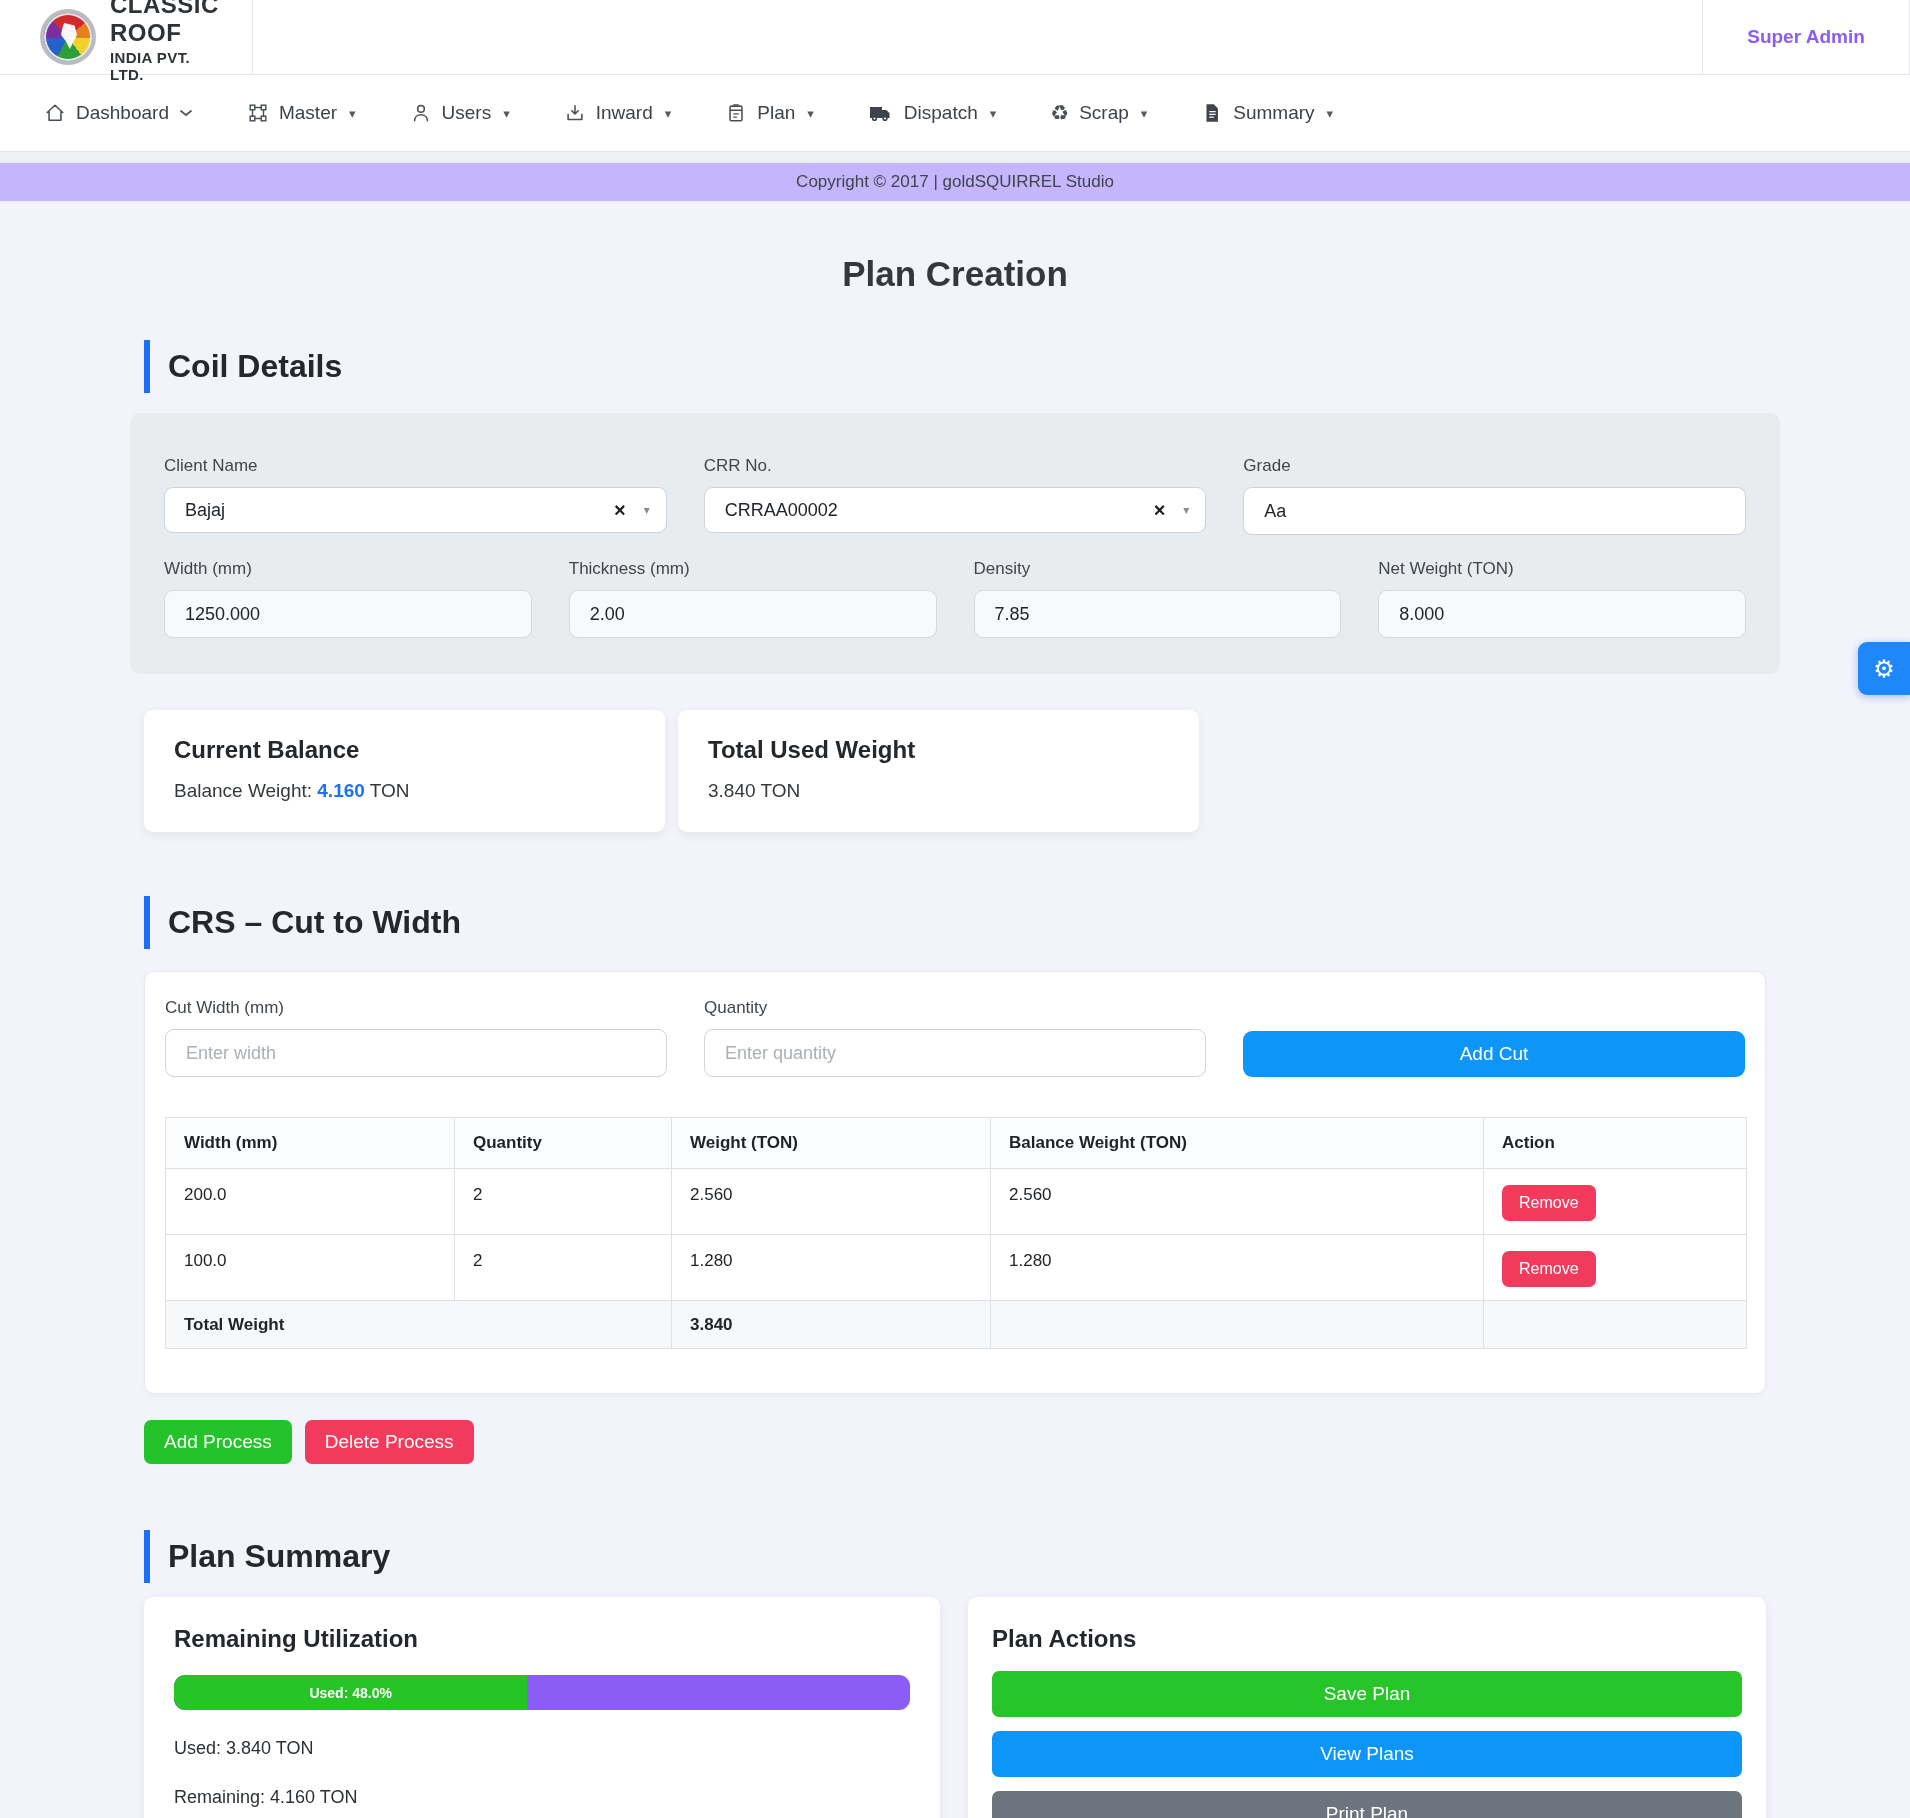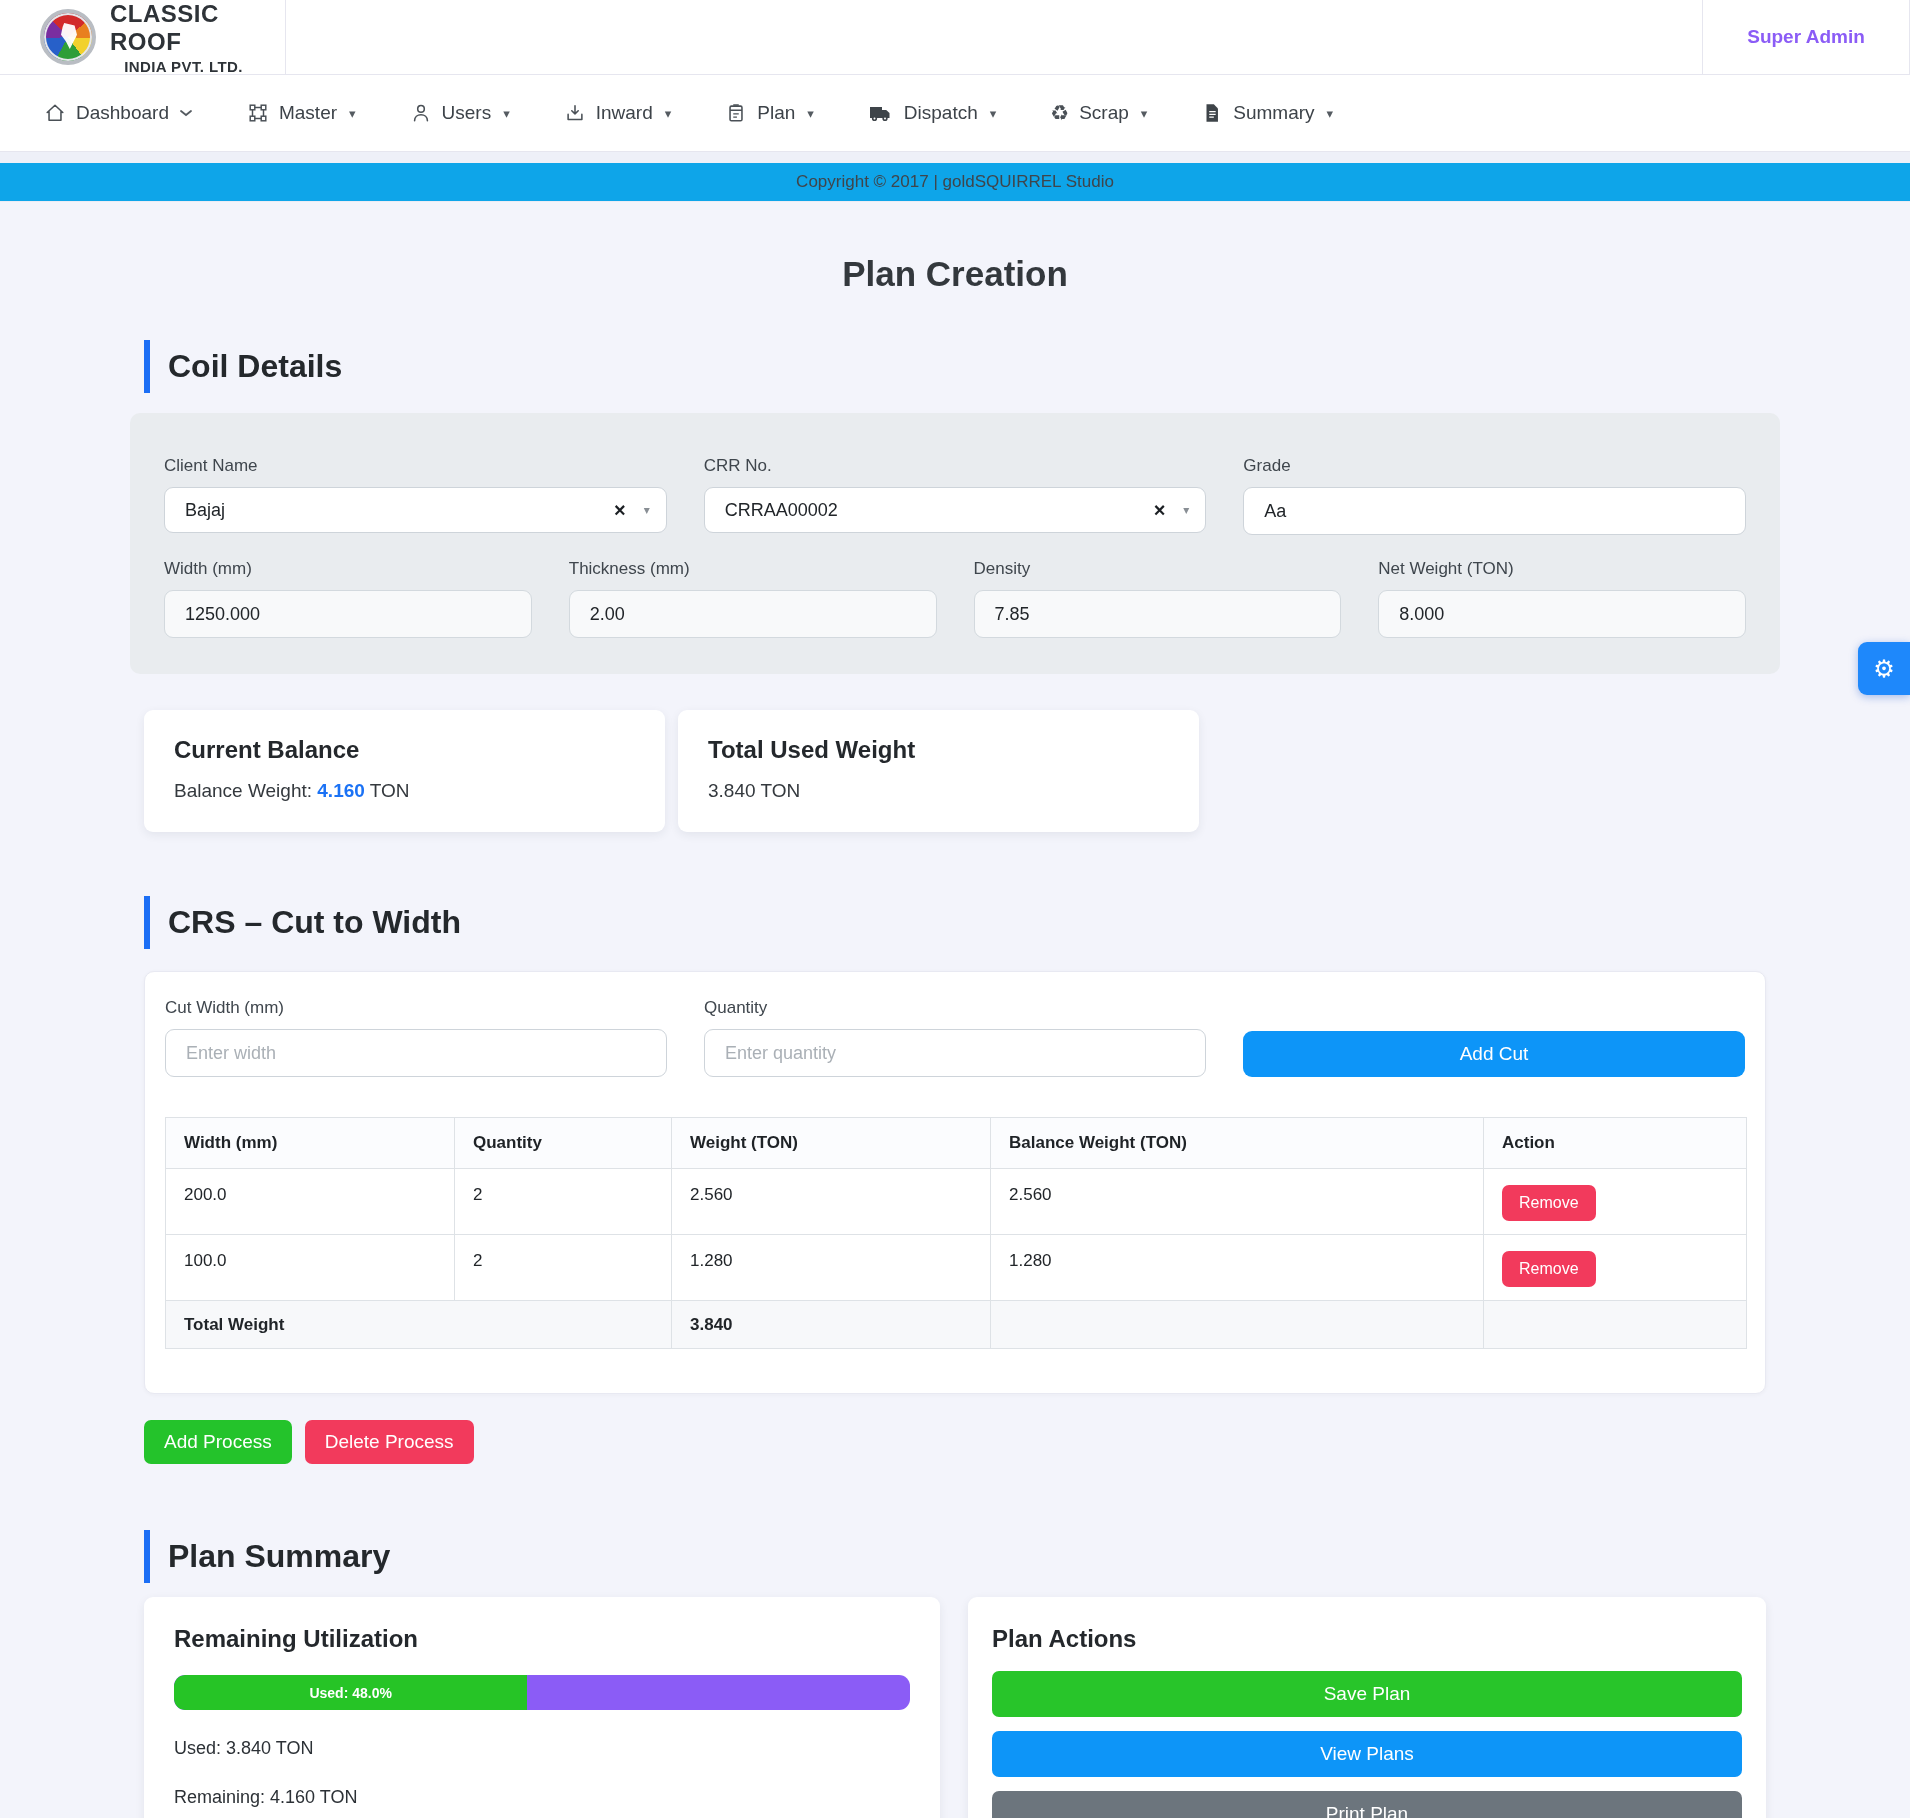--- a/index.html
+++ b/index.html
@@ -7,40 +7,40 @@
   body {
     height:1818px;
     font-family:"Liberation Sans","DejaVu Sans",sans-serif;
     background:#f3f4fb;
     color:#212529;
     position:relative;
     overflow:hidden;
   }
   
   .topbar { height:75px; background:#fff; border-bottom:1px solid #e6e6ef; display:flex; align-items:stretch; }
-  .brand { display:flex; align-items:center; gap:14px; padding:0 28px 0 40px; border-right:1px solid #e6e6ef; width:286px; }
+  .brand { display:flex; align-items:center; gap:14px; padding:0 28px 0 40px; border-right:1px solid #e6e6ef; width:253px; }
   .logo-circle { width:56px; height:56px; border-radius:50%; border:4px solid #b9bdc3;
     background:conic-gradient(#d22a2a 0 14%, #e8801f 14% 26%, #f2d12c 26% 40%, #2e9e38 40% 58%, #2760c9 58% 74%, #7a2ea0 74% 88%, #d22a2a 88% 100%);
     position:relative; flex:0 0 auto; box-shadow:0 0 0 2px #e4e6ea inset; }
   .logo-circle::after { content:""; position:absolute; left:17px; top:10px; width:16px; height:26px; background:#fff;
     clip-path:polygon(20% 0, 85% 10%, 100% 45%, 55% 100%, 30% 70%, 0 45%, 10% 15%); opacity:.95; }
   .brand-text { display:flex; flex-direction:column; align-items:center; }
   .brand-line1 { font-size:24px; font-weight:800; letter-spacing:.5px; color:#2e3338; }
   .brand-line2 { font-size:15px; font-weight:700; color:#2e3338; margin-top:2px; letter-spacing:.4px; }
   .topbar-spacer { flex:1; }
   .user-cell { width:208px; border-left:1px solid #e6e6ef; border-right:1px solid #e6e6ef; display:flex; align-items:center; justify-content:center; font-size:19px; font-weight:700; color:#8b5cf6; }
   
   .navbar { height:77px; background:#fff; border-bottom:1px solid #e6e6ef; display:flex; align-items:center; padding-left:44px; gap:54px; }
   .nav-item { display:flex; align-items:center; gap:10px; font-size:19px; color:#3d4349; cursor:pointer; }
   .nav-item svg { display:block; }
   .caret { font-size:13px; color:#555b61; margin-left:2px; }
   .recycle-glyph { font-family:"DejaVu Sans",sans-serif; font-size:21px; color:#4a5056; line-height:1; }
   
   .gap-strip { height:11px; background:#eef0f8; }
-  .copy-bar { height:39px; background:#0ea5e9; display:flex; align-items:center; justify-content:center; font-size:17px; color:#3f454b; border-bottom:1px solid #ececf4; }
+  .copy-bar { height:39px; background:#c4b5fd; display:flex; align-items:center; justify-content:center; font-size:17px; color:#3f454b; border-bottom:1px solid #ececf4; }
   
   .content { width:1650px; margin:0 auto; position:relative; }
   .page-title { text-align:center; font-size:35px; font-weight:700; color:#33383d; margin-top:52px; }
   .section-heading { border-left:6px solid #1b6ef5; padding:8px 0 8px 18px; font-size:32px; font-weight:700; color:#24282c; margin-left:14px; }
   .sec-coil { margin-top:46px; }
   
   .coil-panel { margin-top:20px; background:#e9ecef; border-radius:10px; padding:26px 34px 36px 34px; }
   .form-row { display:flex; gap:37px; }
   .form-row + .form-row { margin-top:24px; }
   .fcol3 { flex:1 1 0;margin-top:17px; }

